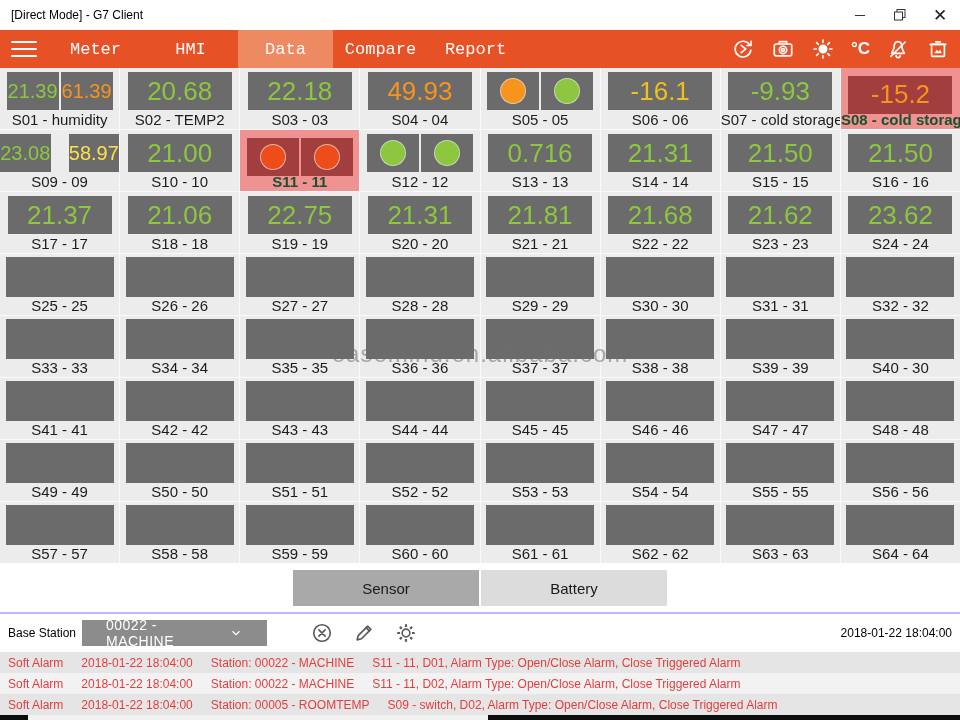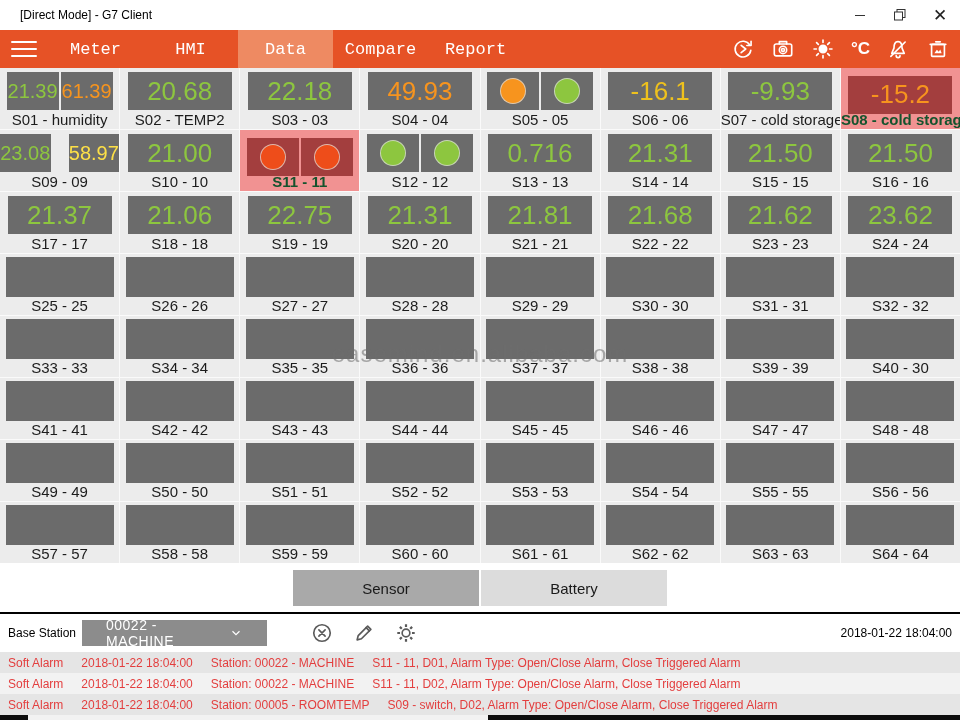--- a/index.html
+++ b/index.html
@@ -2,21 +2,21 @@
 <html><head>
 <meta charset="utf-8">
 <style>
   * { box-sizing: border-box; margin: 0; padding: 0; }
   html,body { width: 960px; height: 720px; overflow: hidden; background:#fff;
     font-family: "Liberation Sans", sans-serif; }
   .app { width:960px; height:720px; display:flex; flex-direction:column; background:#fff; }
 
   
   .titlebar { height:30px; flex:0 0 30px; display:flex; align-items:center; background:#fff; }
-  .title { flex:1; font-size:12px; color:#000; padding-left:20px; }
+  .title { flex:1; font-size:12px; color:#000; padding-left:11px; }
   .win-controls { display:flex; height:30px; }
   .win-btn { width:40px; height:30px; display:flex; align-items:center; justify-content:center; color:#222; }
   .min-bar { width:10px; height:1px; background:#333; }
   .close-x { font-size:17px; line-height:1; }
 
   
   .navbar { height:38px; flex:0 0 38px; background:#e65226; display:flex; align-items:stretch; color:#fff; }
   .hamburger { width:48px; display:flex; flex-direction:column; justify-content:center; align-items:center; gap:5px; }
   .hamburger span { display:block; width:26px; height:2px; background:#fff; border-radius:1px; }
   .nav-menu { display:flex; align-items:stretch; }
@@ -44,21 +44,21 @@
   .watermark { position:absolute; left:50%; top:272px; transform:translateX(-50%);
     font-size:24px; color:rgba(110,110,110,0.55); letter-spacing:1px; white-space:nowrap; pointer-events:none; }
 
   
   .tabs-row { flex:0 0 49px; display:flex; justify-content:center; gap:2px; padding-top:7px; background:#fff; }
   .tab-btn { width:186px; height:36px; display:flex; align-items:center; justify-content:center; font-size:15px; color:#1a1a1a; }
   .tab-btn.active { background:#a9a9a9; }
   .tab-btn.inactive { background:#dcdcdc; }
 
   
-  .station-bar { flex:0 0 40px; border-top:2px solid #000000; background:#fff; display:flex; align-items:center; }
+  .station-bar { flex:0 0 40px; border-top:2px solid #c4b5fd; background:#fff; display:flex; align-items:center; }
   .station-label { font-size:12px; color:#000; padding-left:8px; width:82px; }
   .dropdown { width:185px; height:26px; background:#8c8c8c; color:#fff; display:flex; align-items:center;
     padding:0 24px; font-size:14px; letter-spacing:0.5px; }
   .dropdown .chev { margin-left:auto; display:flex; align-items:center; }
   .bar-icons { display:flex; gap:16px; margin-left:42px; align-items:center; }
   .bar-icon { width:26px; height:26px; display:flex; align-items:center; justify-content:center; }
   .timestamp { margin-left:auto; font-size:12px; color:#000; padding-right:8px; }
 
   
   .alarm-log { flex:0 0 63px; display:flex; flex-direction:column; }

